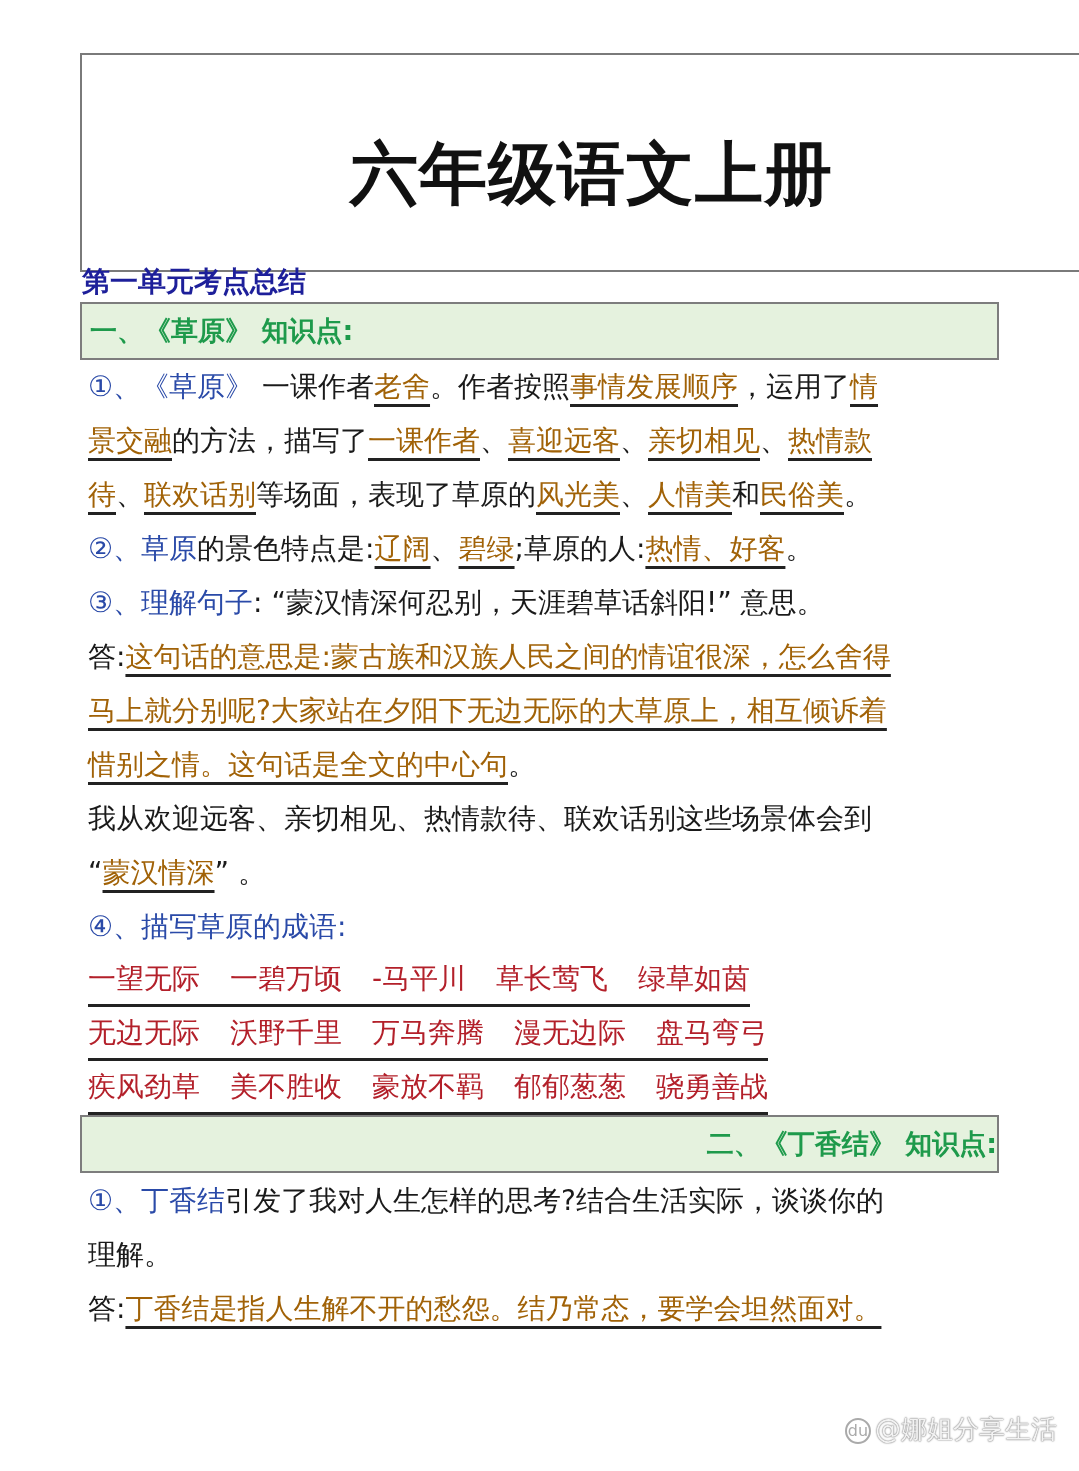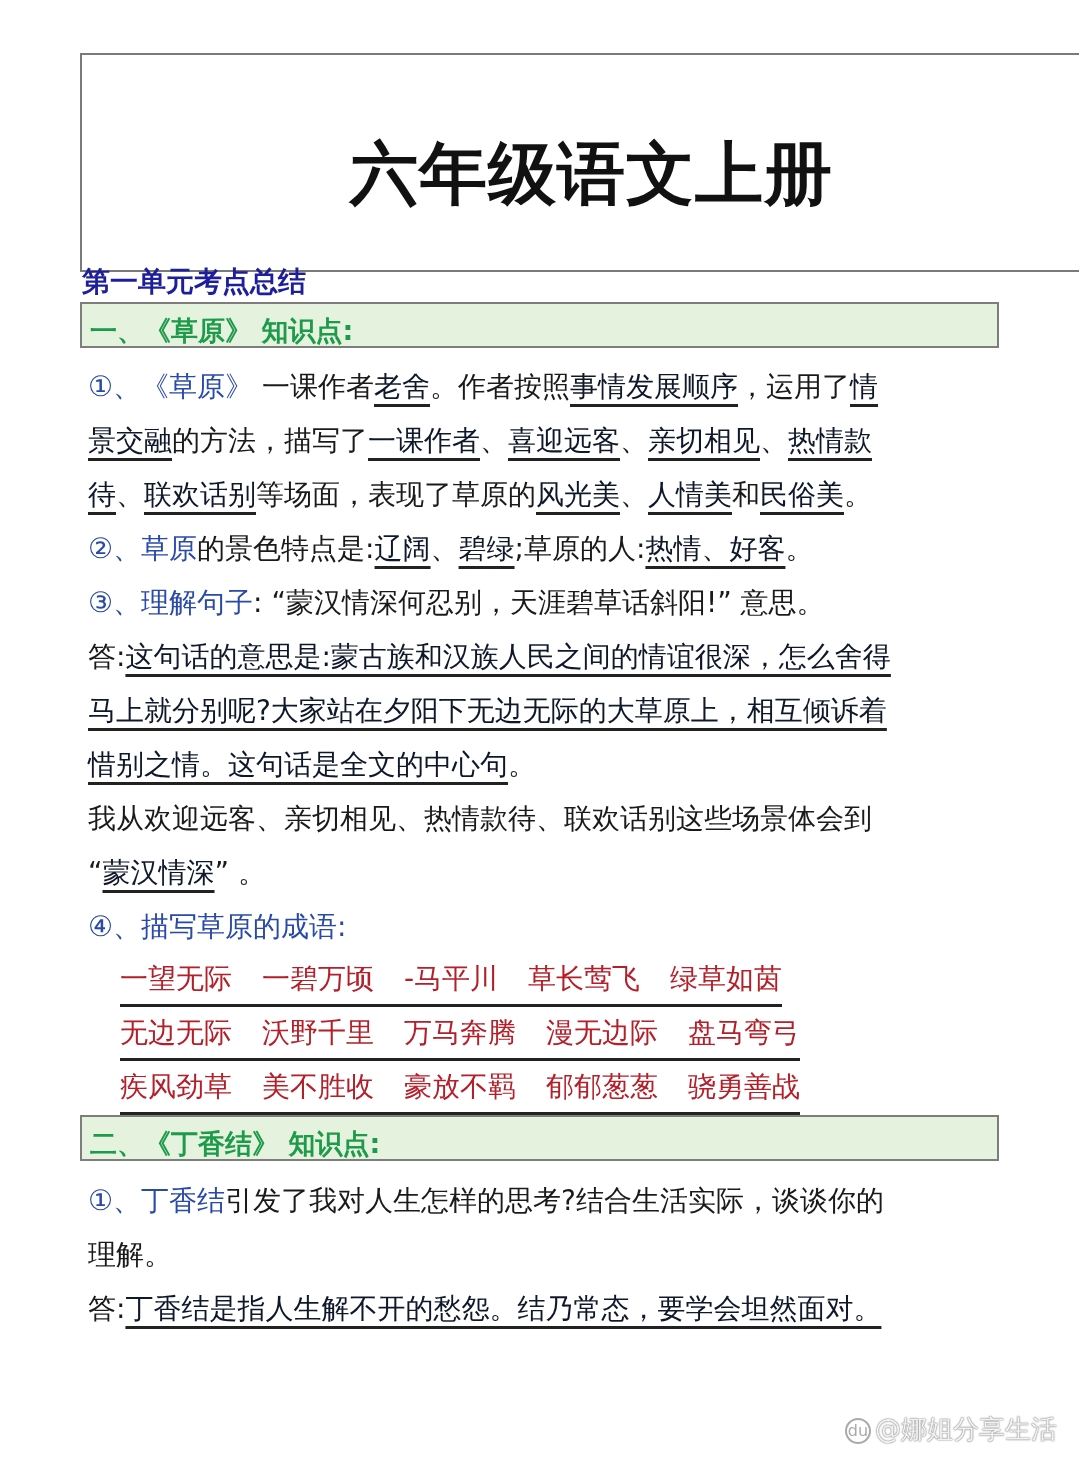--- a/index.html
+++ b/index.html
@@ -6,29 +6,29 @@
   body { width: 1079px; height: 1471px; position: relative; overflow: hidden;
          font-family: "DejaVu Sans", "Liberation Sans", sans-serif; color: #1a1a1a; }
   .title-box { position: absolute; left: 80px; top: 53px; width: 1023px; height: 219px;
                border: 2px solid #7a7a7a; box-sizing: border-box; background: #fff; }
   .main-title { position: absolute; left: 0; right: 0; top: 78px; text-align: center;
                 font-family: "DejaVu Serif", "Liberation Serif", serif; font-weight: bold;
                 font-size: 68px; line-height: 80px; color: #111; letter-spacing: 1px; }
   .sub-title { position: absolute; left: 0; right: 0; top: 200px; text-align: left;
                font-family: "DejaVu Serif", "Liberation Serif", serif; font-weight: bold;
                font-size: 28px; line-height: 54px; color: #1d1f9a; }
-  .section-header { position: absolute; left: 80px; width: 919px; height: 46px;
+  .section-header { position: absolute; left: 80px; width: 919px; height: 58px;
                     background: #e5f2de; border: 2px solid #7d7d7d; box-sizing: border-box;
                     color: #1e9a4b; font-size: 27px; line-height: 54px; padding-left: 8px; font-weight: bold; }
   .line { position: absolute; left: 88px; font-size: 28px; line-height: 54px; white-space: nowrap; }
   .blue { color: #2a4aa8; }
-  .red { color: #0f172a; }
+  .red { color: #a16207; }
   .u { text-decoration: underline; text-decoration-color: #222; text-decoration-thickness: 3px; text-underline-offset: 8px; }
   .idiom-row { position: absolute; left: 88px; font-size: 28px; line-height: 50px; color: #b3202a;
-               border-bottom: 3px solid #222; white-space: nowrap; margin-left: 32px; }
+               border-bottom: 3px solid #222; white-space: nowrap; }
   .idiom-row span { display: inline-block; margin-right: 30px; }
   .idiom-row span:last-child { margin-right: 0; }
   .watermark { position: absolute; right: 22px; top: 1412px; font-size: 26px; color: #f3f3f3;
                text-shadow: 0 0 2px #888, 0 0 1px #666; white-space: nowrap; }
   .paw { display: inline-block; width: 22px; height: 22px; border-radius: 50%; border: 2px solid #aaa;
          font-size: 16px; line-height: 22px; text-align: center; color: #aaa; margin-right: 4px; vertical-align: middle; text-shadow: none; }
 </style>
 </head>
 <body>
 
@@ -80,21 +80,21 @@
 <div class="idiom-row" style="top:954px;">
   <span>一望无际</span><span>一碧万顷</span><span>-马平川</span><span>草长莺飞</span><span>绿草如茵</span>
 </div>
 <div class="idiom-row" style="top:1008px;">
   <span>无边无际</span><span>沃野千里</span><span>万马奔腾</span><span>漫无边际</span><span>盘马弯弓</span>
 </div>
 <div class="idiom-row" style="top:1062px;">
   <span>疾风劲草</span><span>美不胜收</span><span>豪放不羁</span><span>郁郁葱葱</span><span>骁勇善战</span>
 </div>
 
-<div class="section-header" style="top:1115px;">二、《丁香结》 知识点:</div>
+<div class="section-header" style="top:1115px;text-align:right;">二、《丁香结》 知识点:</div>
 <div class="line" style="top:1174px;text-align:center;">
   <span class="blue">①、</span><span class="blue">丁香结</span><span>引发了我对人生怎样的思考?结合生活实际，谈谈你的</span>
 </div>
 <div class="line" style="top:1228px;">
   <span>理解。</span>
 </div>
 <div class="line" style="top:1282px;">
   <span>答:</span><span class="red u">丁香结是指人生解不开的愁怨。结乃常态，要学会坦然面对。</span>
 </div>
 

